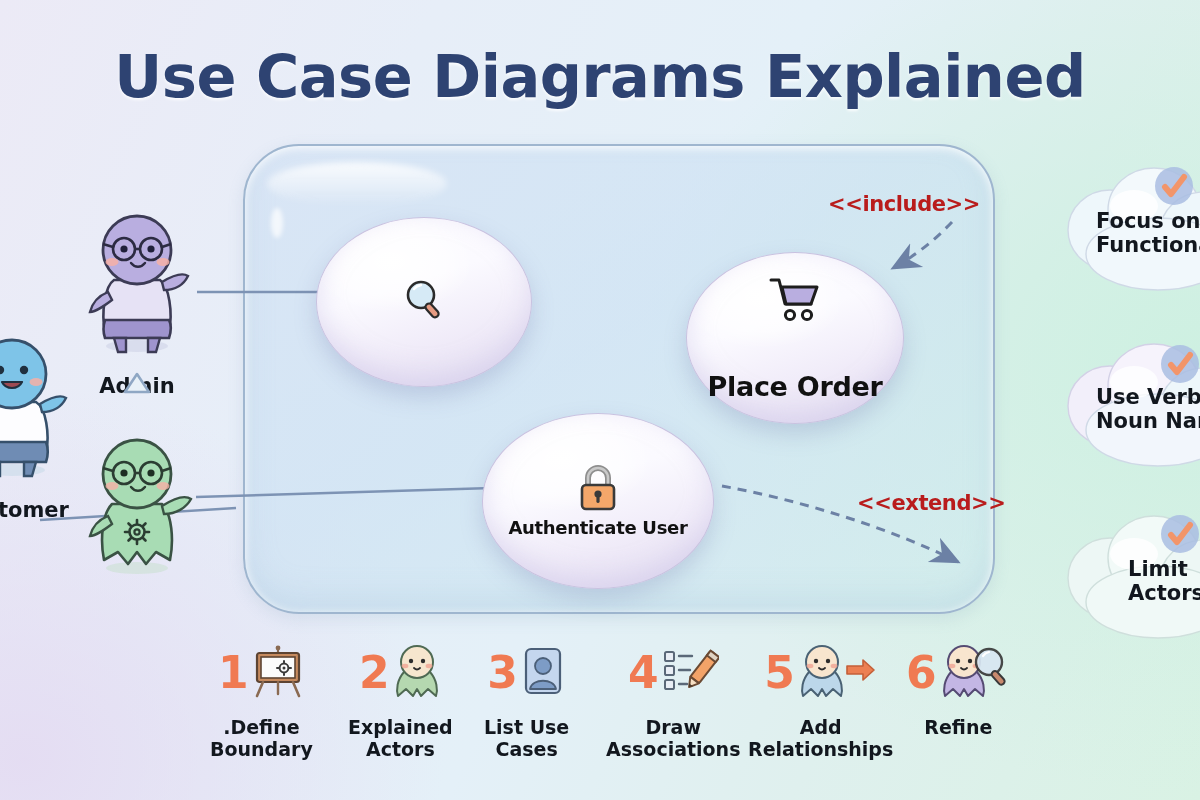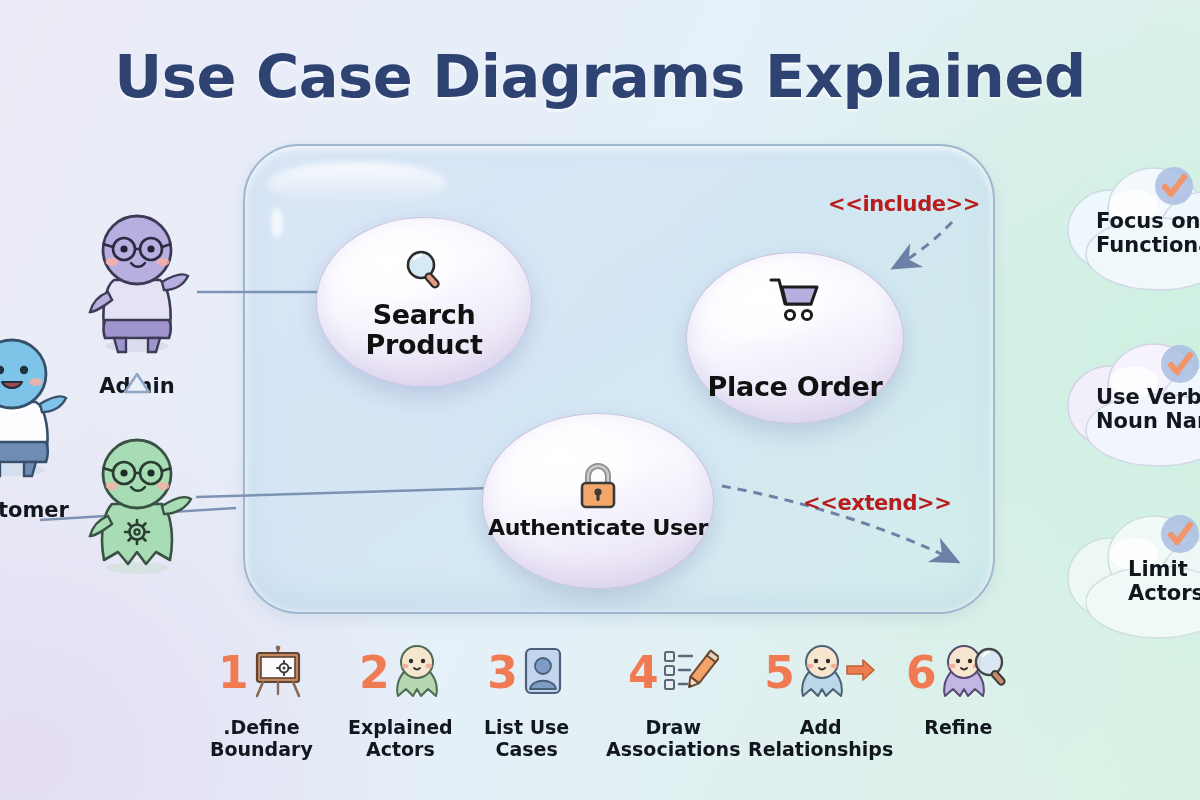--- a/index.html
+++ b/index.html
@@ -61,29 +61,29 @@
   .uc-label {
     text-align:center; font-weight:bold; color:#111;
     font-family:"DejaVu Sans", sans-serif;
     line-height:1.12; letter-spacing:-.3px;
   }
   #uc-search { left:316px; top:217px; width:216px; height:170px; }
   #uc-search .uc-label { font-size:27px; }
   #uc-place  { left:686px; top:252px; width:218px; height:172px;gap:44px; }
   #uc-place  .uc-label { font-size:27px; }
   #uc-auth   { left:482px; top:413px; width:232px; height:176px; }
-  #uc-auth   .uc-label { font-size:22px; }
+  #uc-auth   .uc-label { font-size:18px; }
 
   
   .stereo {
     position:absolute; font-size:21px; font-weight:bold; color:#b91c1c;
     font-family:"DejaVu Sans", sans-serif; letter-spacing:-.4px; white-space:nowrap;
   }
   #lbl-include { left:828px; top:192px; }
-  #lbl-extend  { left:803px; top:491px; }
+  #lbl-extend  { left:857px; top:491px; }
 
   
   .actor { position:absolute; display:flex; flex-direction:column; align-items:center; }
   .actor .name {
     margin-top:17px; text-align:center; font-size:21px; font-weight:bold; color:#12171e;
     font-family:"DejaVu Sans", sans-serif; line-height:1.14; white-space:nowrap;
   }
   #actor-customer { left:-52px; top:330px; }
   #actor-admin    { left:78px;  top:206px; }
   #actor-gateway  { left:78px;  top:428px; }
@@ -152,22 +152,20 @@
   </svg>
 
   <div class="ucase" id="uc-search">
     <span class="uc-ico">
       <svg width="52" height="52" viewBox="0 0 52 52">
         <circle cx="23" cy="21" r="13" fill="#d6eaf6" stroke="#2b2b2b" stroke-width="2.6"></circle>
         <path d="M16,15 A11,11 0 0,1 23,11" fill="none" stroke="#fff" stroke-width="2.4" stroke-linecap="round"></path>
         <rect x="30" y="29" width="7" height="16" rx="3.4" transform="rotate(-42 33 36)" fill="#e79b82" stroke="#2b2b2b" stroke-width="2.2"></rect>
       </svg>
     </span>
-    <span class="uc-label">Search
-Product</span>
   </div>
 
   <div class="ucase" id="uc-place">
     <span class="uc-ico">
       <svg width="56" height="50" viewBox="0 0 56 50">
         <path d="M4,6 L12,6 L18,30 L44,30" fill="none" stroke="#1d1d1d" stroke-width="3" stroke-linecap="round" stroke-linejoin="round"></path>
         <path d="M15,13 L50,13 L44,30 L19,30 Z" fill="#b9aee0" stroke="#1d1d1d" stroke-width="3" stroke-linejoin="round"></path>
         <circle cx="23" cy="41" r="4.6" fill="#fff" stroke="#1d1d1d" stroke-width="3"></circle>
         <circle cx="40" cy="41" r="4.6" fill="#fff" stroke="#1d1d1d" stroke-width="3"></circle>
       </svg>

